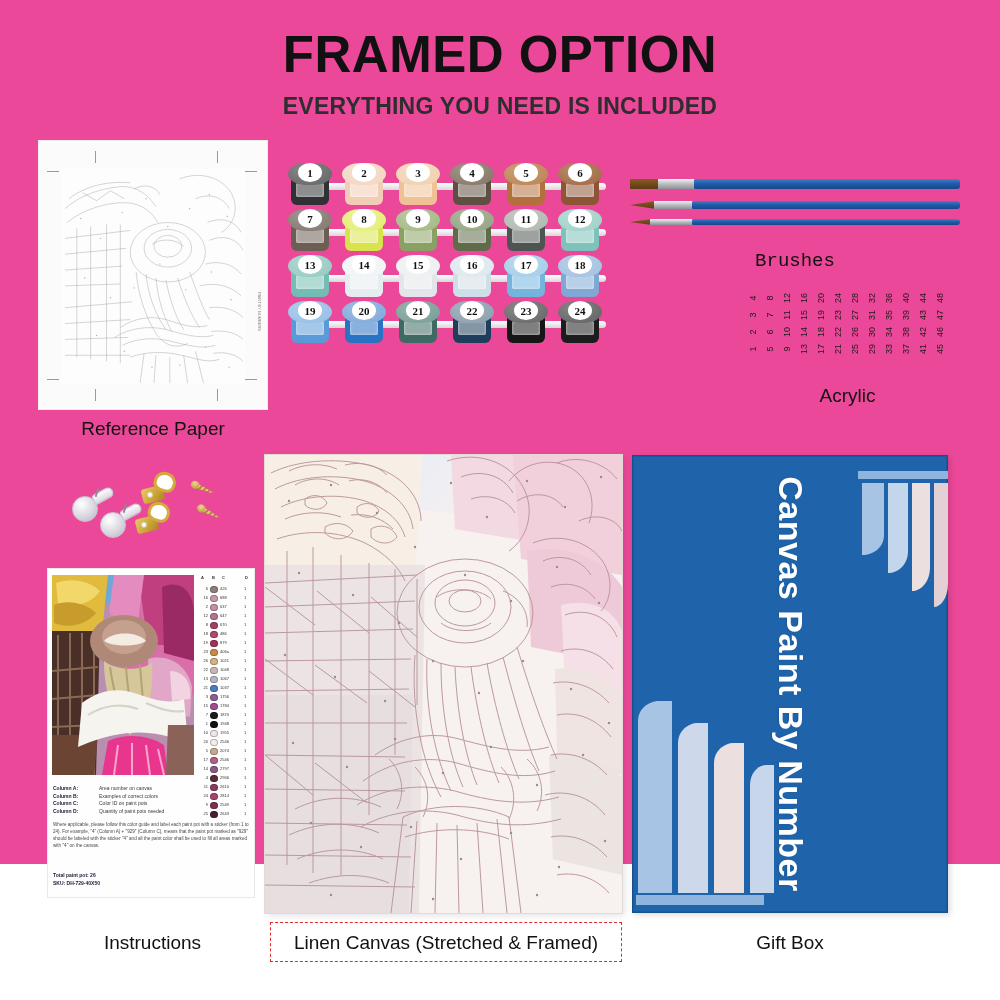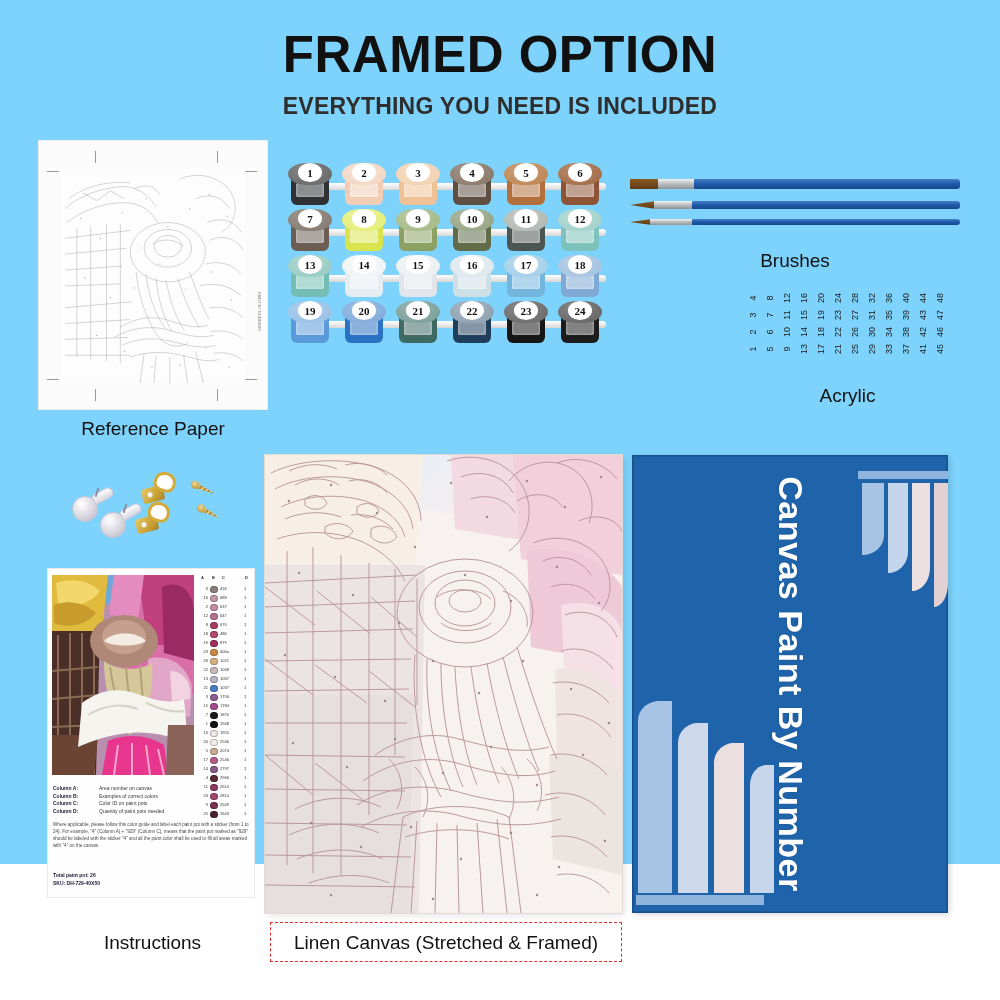--- a/index.html
+++ b/index.html
@@ -4,21 +4,21 @@
 <title>Framed Option</title>
 <style>
   * { box-sizing: border-box; }
   html, body {
     margin: 0; padding: 0;
     width: 1000px; height: 1000px;
     background: #ffffff;
     font-family: "Liberation Sans", sans-serif;
     overflow: hidden;
   }
-  #page { position: relative; width: 1000px; height: 864px; background:#7dd3fc; }
+  #page { position: relative; width: 1000px; height: 864px; background:#ec4899; }
 
   
   .title {
     position: absolute; left: 0; top: 28px; width: 1000px;
     text-align: center;
     font-size: 51px; font-weight: 700; letter-spacing: 0.5px;
     color: #111111; line-height: 1.05;
   }
   .subtitle {
     position: absolute; left: 0; top: 93px; width: 1000px;
@@ -494,21 +494,21 @@
       <div class="bristle" style="width:26px; left:0;"></div>
       <div class="ferrule" style="left:24px; width:40px;"></div>
       <div class="handle" style="left:62px; width:268px;"></div>
     </div>
     <div class="brush round" style="top:44px; width:330px; height:6px;">
       <div class="bristle" style="width:22px; left:0;"></div>
       <div class="ferrule" style="left:20px; width:44px;"></div>
       <div class="handle" style="left:62px; width:268px;"></div>
     </div>
   </div>
-  <div class="caption" style="left:630px; top:250px; width:330px;">Brushes</div>
+  <div class="caption" style="left:630px; top:250px; width:330px;font-family:Liberation Mono, monospace;">Brushes</div>
 
   <div id="sticker-sheet">
       <div class="sticker-col" style="left: 0px;">
         <div class="sticker-num" style="top: 51px;">1</div>
         <div class="sticker-num" style="top: 34px;">2</div>
         <div class="sticker-num" style="top: 17px;">3</div>
         <div class="sticker-num" style="top: 0px;">4</div>
       </div>
       <div class="sticker-col" style="left: 17px;">
         <div class="sticker-num" style="top: 51px;">5</div>
@@ -1009,14 +1009,15 @@
       <path d="M4 440 H132 V450 H4 Z" fill="#8fb4dd"></path>
       <path d="M6 266 C6 254 16 246 28 246 H40 V438 H6 Z" fill="#a7c4e5"></path>
       <path d="M46 288 C46 276 56 268 66 268 H76 V438 H46 Z" fill="#cdd9ea"></path>
       <path d="M82 308 C82 296 92 288 102 288 H112 V438 H82 Z" fill="#ecdfe0"></path>
       <path d="M118 330 C118 318 126 310 134 310 H142 V438 H118 Z" fill="#c7d6ea"></path>
 
       <path d="M0 0 H316 V458 H0 Z" fill="url(#none)" opacity="0"></path>
     </svg>
     <div id="giftbox-text">Canvas Paint By Number</div>
   </div>
+  <div class="caption" style="left:632px; top:932px; width:316px;">Gift Box</div>
 
 </div>
 
 </body></html>

